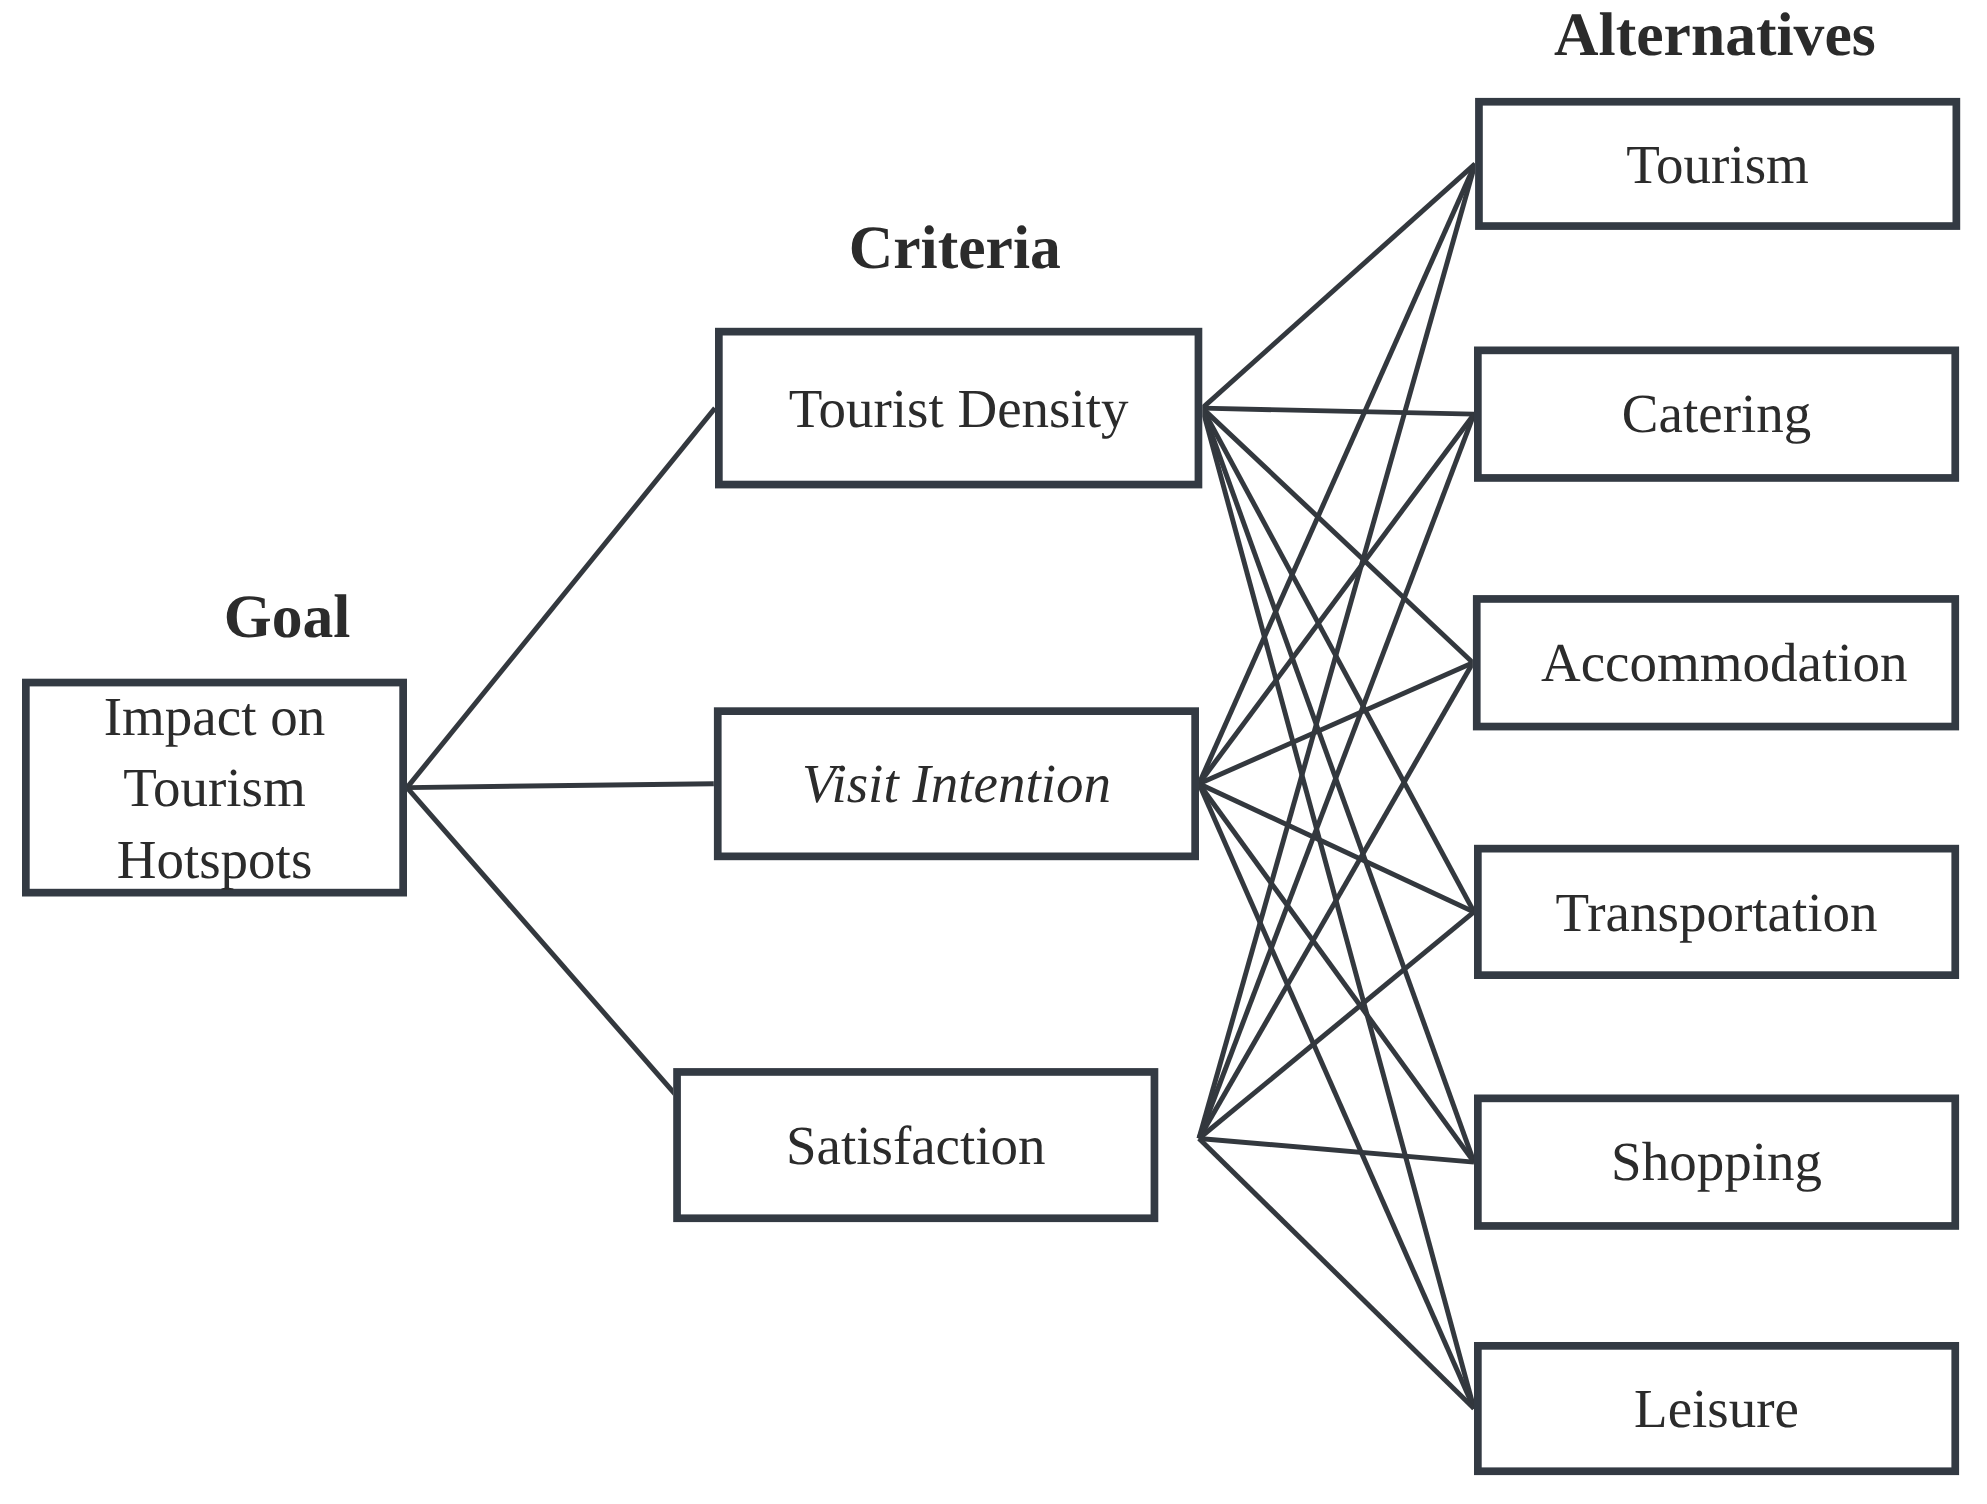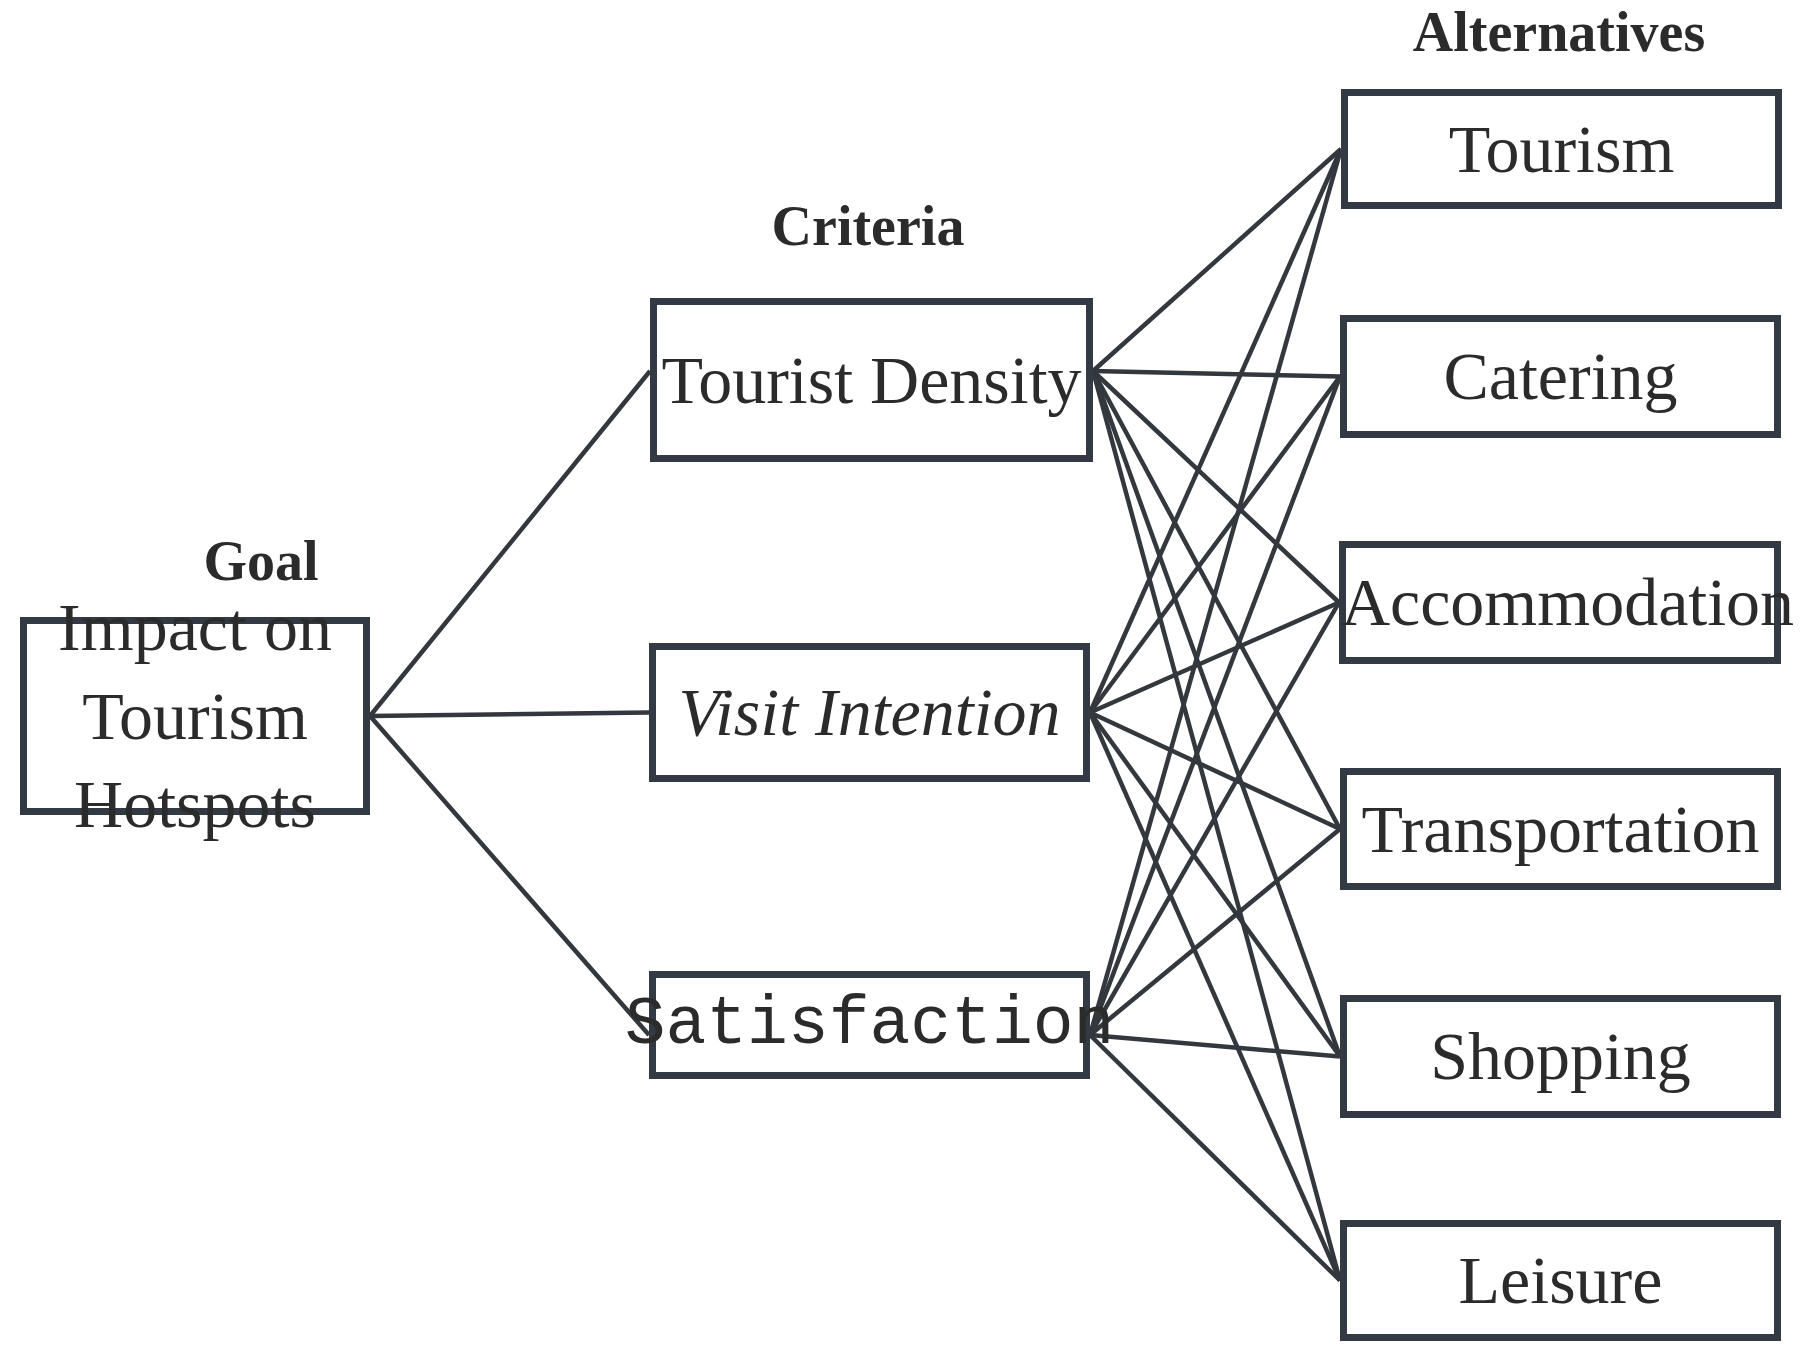--- a/index.html
+++ b/index.html
@@ -28,21 +28,21 @@
   .node {
     position: absolute;
     z-index: 1;
     box-sizing: border-box;
     border: 7px solid var(--border-color, #333a43);
     background: #ffffff;
     display: flex;
     align-items: center;
     justify-content: center;
     text-align: center;
-    font-size: 68px;
+    font-size: 50px;
     line-height: 1.3;
     color: var(--text-color, #2b2b2b);
     white-space: pre-line;
   }
 </style>
 </head>
 <body>
 
 <div class="canvas" style="--bg: #ffffff; --border-color: #333a43; --text-color: #2b2b2b;">
 
@@ -72,25 +72,25 @@
 
   <div class="heading" style="left:91px; top:531px; width:340px;">Goal</div>
 
   <div class="heading" style="left:698px; top:196px; width:340px;">Criteria</div>
 
   <div class="heading" style="left:1389px; top:2px; width:340px;">Alternatives</div>
 
   <div class="node" style="left:20px; top:617px; width:350px; height:198px;">Impact on
 Tourism Hotspots</div>
 
-  <div class="node" style="left:650px; top:298px; width:443px; height:164px;">Tourist Density</div>
+  <div class="node" style="left:650px; top:298px; width:443px; height:146px;">Tourist Density</div>
 
   <div class="node" style="left:649px; top:643px; width:441px; height:139px;font-style:italic;">Visit Intention</div>
 
-  <div class="node" style="left:649px; top:971px; width:441px; height:108px;font-family:Liberation Mono, monospace;">Satisfaction</div>
+  <div class="node" style="left:612px; top:971px; width:441px; height:140px;">Satisfaction</div>
 
   <div class="node" style="left:1341px; top:89px; width:441px; height:120px;">Tourism</div>
 
   <div class="node" style="left:1340px; top:315px; width:441px; height:123px;">Catering</div>
 
   <div class="node" style="left:1339px; top:541px; width:442px; height:123px;padding-left:15px;">Accommodation</div>
 
   <div class="node" style="left:1340px; top:768px; width:441px; height:122px;">Transportation</div>
 
   <div class="node" style="left:1340px; top:995px; width:441px; height:123px;">Shopping</div>

